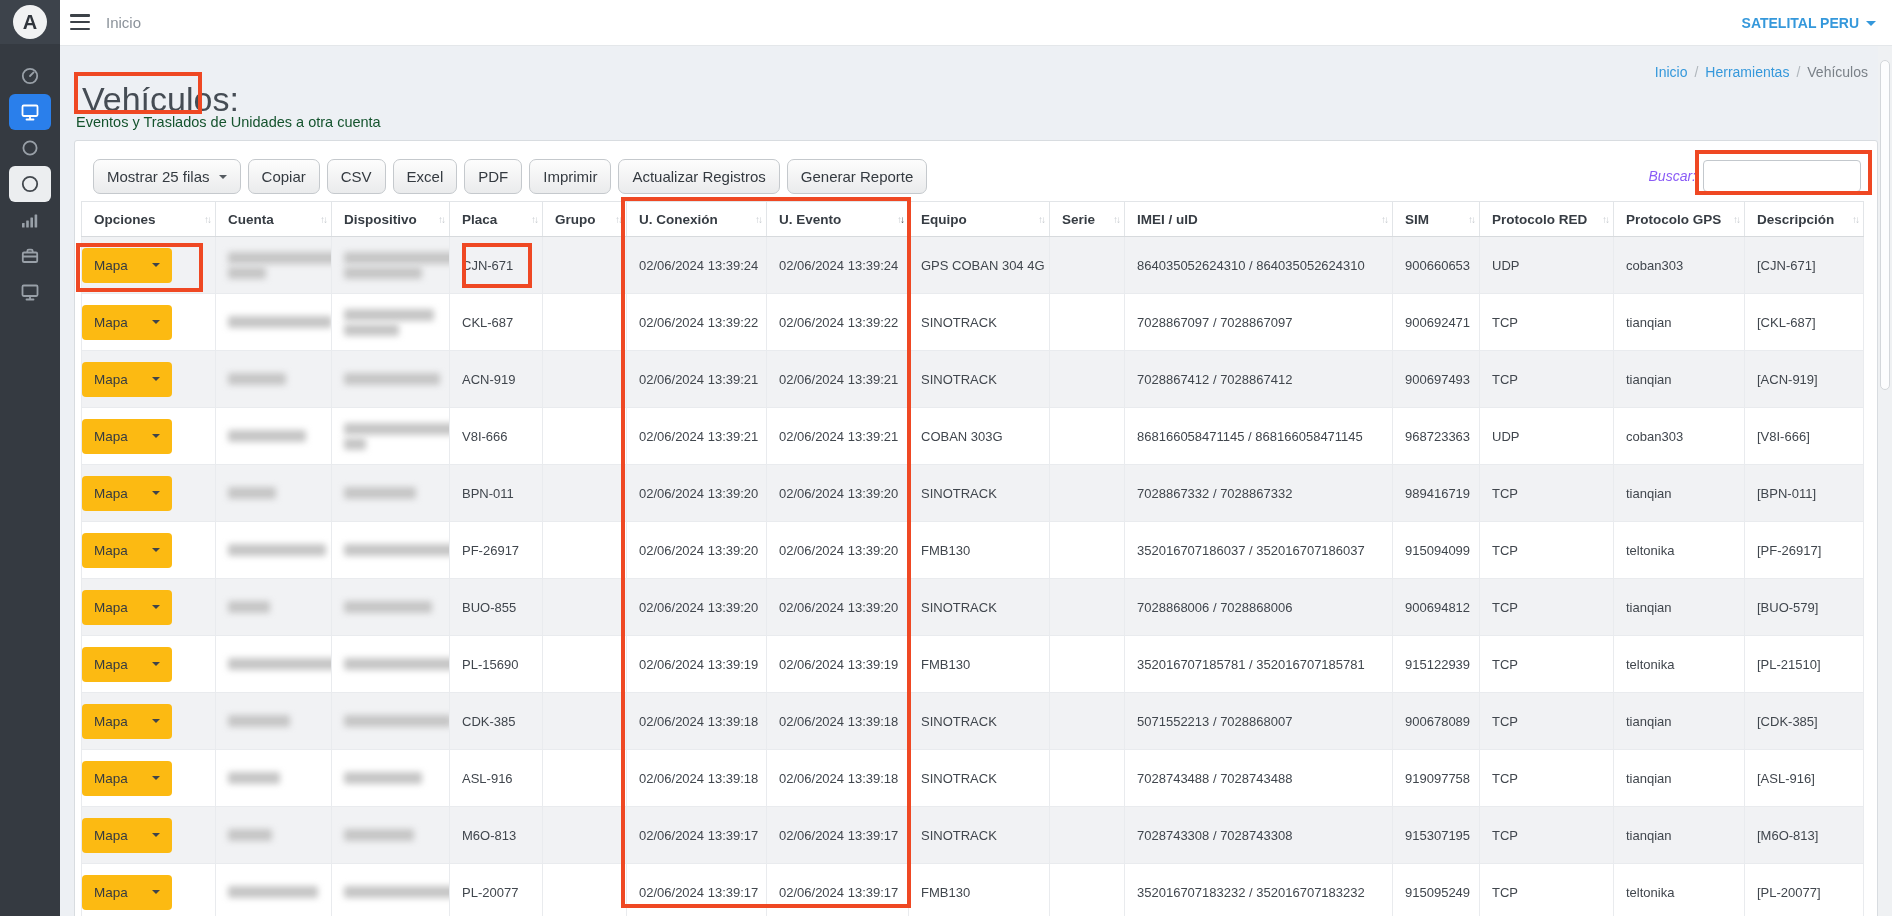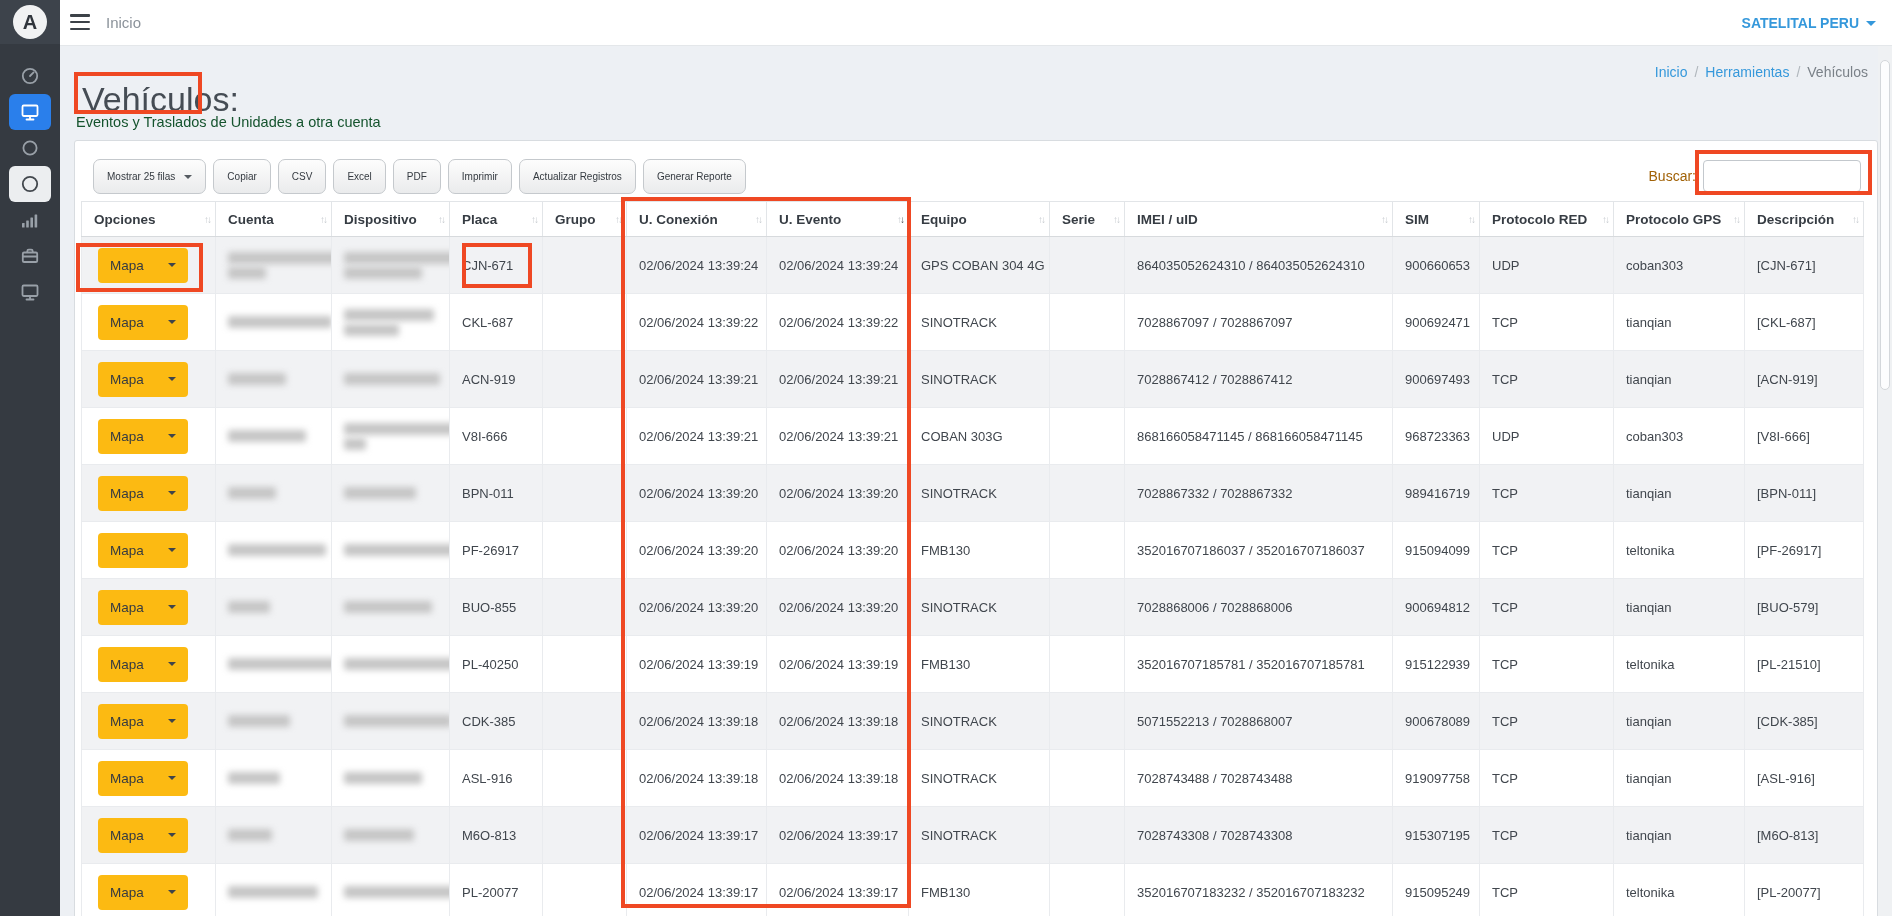--- a/index.html
+++ b/index.html
@@ -30,38 +30,38 @@
   .page-subtitle { position:absolute; left:76px; top:114px; font-size:14.5px; color:#14532d; }
   .breadcrumb { position:absolute; right:24px; top:64px; font-size:14px; display:flex; gap:7px; }
   .breadcrumb a { color:#3598db; text-decoration:none; cursor:pointer; }
   .breadcrumb .sep { color:#b0b6bc; }
   .breadcrumb .current { color:#7a8188; }
 
   
   .panel { position:absolute; left:74px; top:140px; width:1804px; height:792px; background:#fff; border:1px solid #d8dce0; border-radius:3px; }
   .dt-toolbar { position:absolute; left:18px; top:18px; display:flex; gap:7px; }
   .btn { height:35px; padding:0 13px; background:linear-gradient(#fdfdfd,#eaebec); border:1px solid #c5c9cd; border-radius:7px;
-         font-size:10px; color:#343a40; display:flex; align-items:center; gap:9px; cursor:pointer; white-space:nowrap; }
+         font-size:15px; color:#343a40; display:flex; align-items:center; gap:9px; cursor:pointer; white-space:nowrap; }
   .btn .caret-dark { border-top-color:#555b61; border-left-width:4px; border-right-width:4px; border-top-width:4px;
          width:0; height:0; border-left-style:solid; border-right-style:solid; border-top-style:solid; border-left-color:transparent; border-right-color:transparent; }
   .dt-search { position:absolute; top:19px; right:16px; display:flex; align-items:center; gap:7px; }
-  .dt-search label { font-size:14px; color:#a16207; }
+  .dt-search label { font-size:14px; color:#8b5cf6;font-style:italic; }
   .dt-search input { width:158px; height:32px; border:1px solid #c3c8cd; border-radius:4px; background:#fff; padding:0 8px; font-size:13px; outline:none; }
 
   
   .tablewrap { position:absolute; left:6px; top:60px; width:1782px; }
   table { border-collapse:collapse; table-layout:fixed; width:1782px; }
   th { height:35px; background:#fff; border:1px solid #e2e5e8; border-bottom:1px solid #d7dadd;
        font-size:13.5px; font-weight:bold; color:#363c43; text-align:left; padding:0 22px 0 12px; position:relative; cursor:pointer; }
   .sort { position:absolute; right:5px; top:50%; transform:translateY(-50%); font-size:10px; color:#c6cacf; letter-spacing:-2px; }
   .sort .on { color:#474c52; }
   td { height:57px; border:1px solid #e9ebee; border-top:1px solid #e6e8eb; vertical-align:middle; padding:0 12px; font-size:13px; color:#40464d; overflow:hidden; white-space:nowrap; }
   tbody tr:nth-child(odd) { background:#f1f2f4; }
   tbody tr:nth-child(even){ background:#ffffff; }
-  td.cell-opciones { padding-left:16px; }
+  td.cell-opciones { padding-left:0; }
   .mapa-btn { width:90px; height:35px; background:#fcba12; border:none; border-radius:4px; display:flex; align-items:center; justify-content:space-between;
               padding:0 12px; font-size:13.5px; color:#363b41; cursor:pointer; font-family:inherit; }
   .mapa-btn .caret-dark { width:0; height:0; border-left:4.5px solid transparent; border-right:4.5px solid transparent; border-top:4.5px solid #3f444a; }
   .blur { display:block; height:12px; background:#c6c6c6; filter:blur(3px); border-radius:2px; margin:3px 0; }
 
   
   .sb-track { position:absolute; right:0; top:46px; width:14px; height:870px; background:#eff1f3; z-index:6; }
   .sb-thumb { position:absolute; right:2px; top:14px; width:10px; height:330px; background:#fcfdfe; border:1px solid #d3d7db; border-radius:6px; cursor:grab; }
 
   
@@ -416,21 +416,21 @@
                 <span>Mapa</span>
                 <span class="caret-dark"></span>
               </button>
             </td>
             <td>
               <span class="blur" style="width: 112px;"></span>
             </td>
             <td>
               <span class="blur" style="width: 132px;"></span>
             </td>
-            <td>PL-40250</td>
+            <td>PL-15690</td>
             <td></td>
             <td>02/06/2024 13:39:19</td>
             <td>02/06/2024 13:39:19</td>
             <td>FMB130</td>
             <td></td>
             <td>352016707185781 / 352016707185781</td>
             <td>915122939</td>
             <td>TCP</td>
             <td>teltonika</td>
             <td>[PL-21510]</td>

